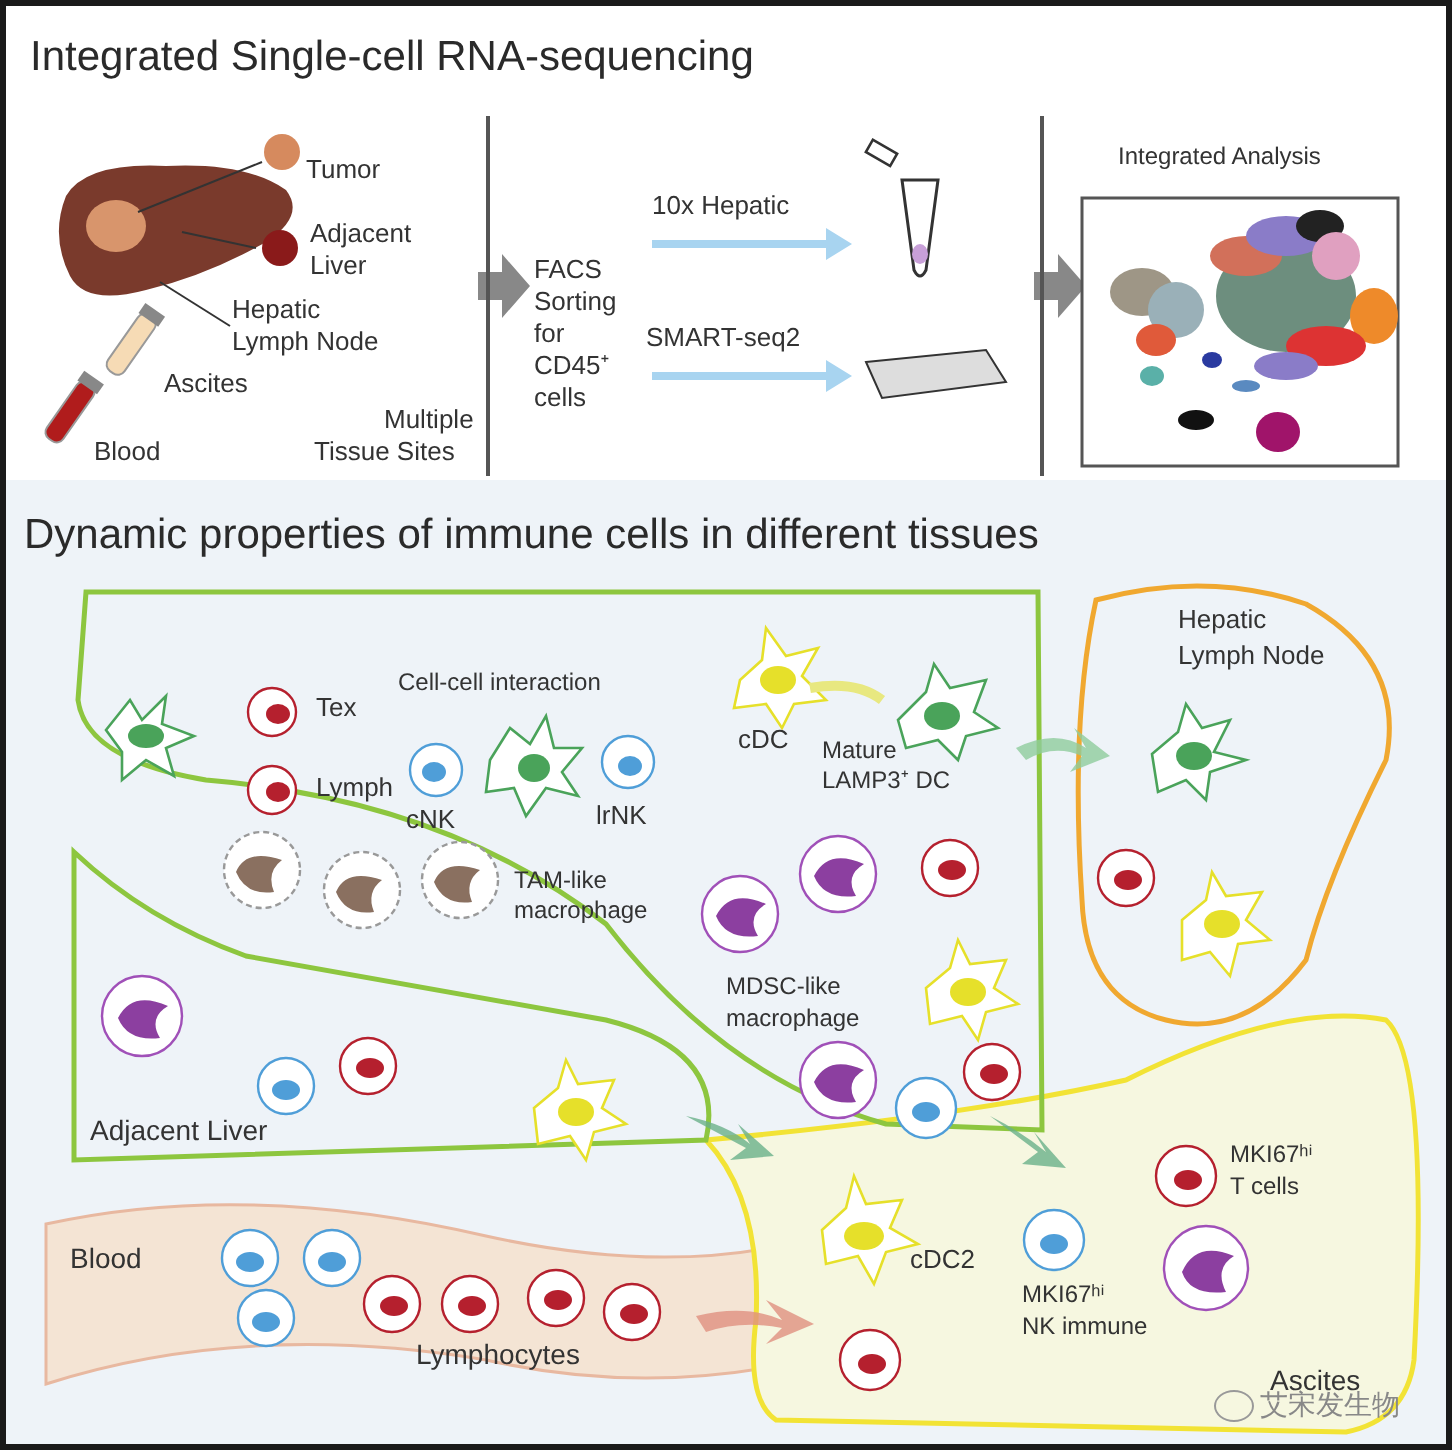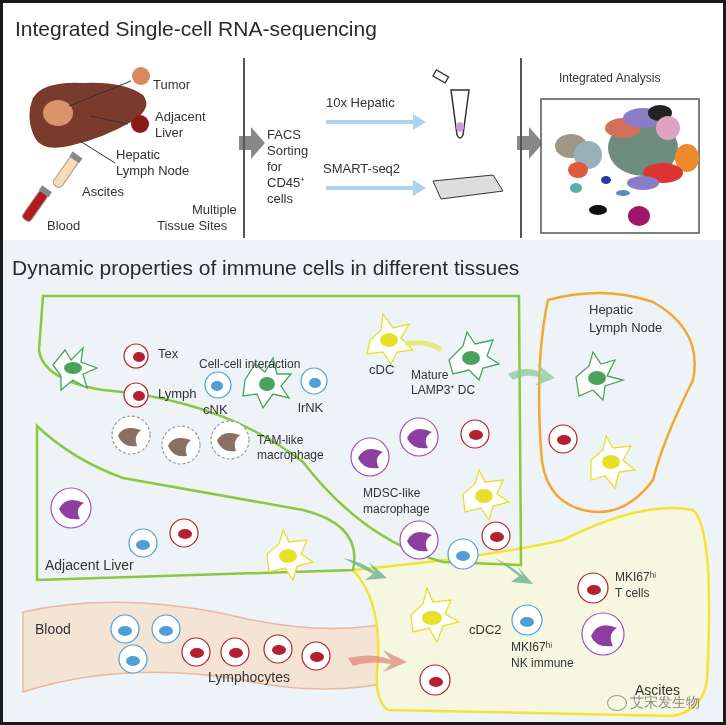--- a/index.html
+++ b/index.html
@@ -288,32 +288,32 @@
   </svg>
 
   <div class="txt lbl" style="left:586px;top:62px;">Hepatic</div>
   <div class="txt lbl" style="left:586px;top:80px;">Lymph Node</div>
   <div class="txt lbl" style="left:42px;top:318px;font-size:14px;">Adjacent Liver</div>
   <div class="txt lbl" style="left:32px;top:382px;font-size:14px;">Blood</div>
   <div class="txt lbl" style="left:632px;top:443px;font-size:14px;">Ascites</div>
 
   <div class="txt lbl" style="left:155px;top:106px;">Tex</div>
   <div class="txt lbl" style="left:155px;top:146px;">Lymph</div>
-  <div class="txt lbl-s" style="left:196px;top:94px;margin-top:23px;">Cell-cell interaction</div>
+  <div class="txt lbl-s" style="left:196px;top:94px;">Cell-cell interaction</div>
   <div class="txt lbl" style="left:200px;top:162px;">cNK</div>
   <div class="txt lbl" style="left:295px;top:160px;">lrNK</div>
   <div class="txt lbl" style="left:366px;top:122px;">cDC</div>
   <div class="txt lbl-s" style="left:408px;top:128px;">Mature</div>
   <div class="txt lbl-s" style="left:408px;top:143px;">LAMP3⁺ DC</div>
   <div class="txt lbl-s" style="left:254px;top:193px;">TAM-like</div>
   <div class="txt lbl-s" style="left:254px;top:208px;">macrophage</div>
   <div class="txt lbl-s" style="left:360px;top:246px;">MDSC-like</div>
   <div class="txt lbl-s" style="left:360px;top:262px;">macrophage</div>
   <div class="txt lbl" style="left:205px;top:430px;font-size:14px;">Lymphocytes</div>
-  <div class="txt lbl" style="left:466px;top:382px;">cDC2</div>
+  <div class="txt lbl" style="left:452px;top:382px;">cDC2</div>
   <div class="txt lbl-s" style="left:508px;top:400px;">MKI67ʰⁱ</div>
   <div class="txt lbl-s" style="left:508px;top:416px;">NK immune</div>
   <div class="txt lbl-s" style="left:612px;top:330px;">MKI67ʰⁱ</div>
   <div class="txt lbl-s" style="left:612px;top:346px;">T cells</div>
 
   <div class="watermark" style="left:604px;top:454px;">
     <span style="display:inline-block;width:18px;height:14px;border:1px solid #999;border-radius:50%;vertical-align:middle;margin-right:3px;"></span><span>艾宋发生物</span>
   </div>
 </div>
 

